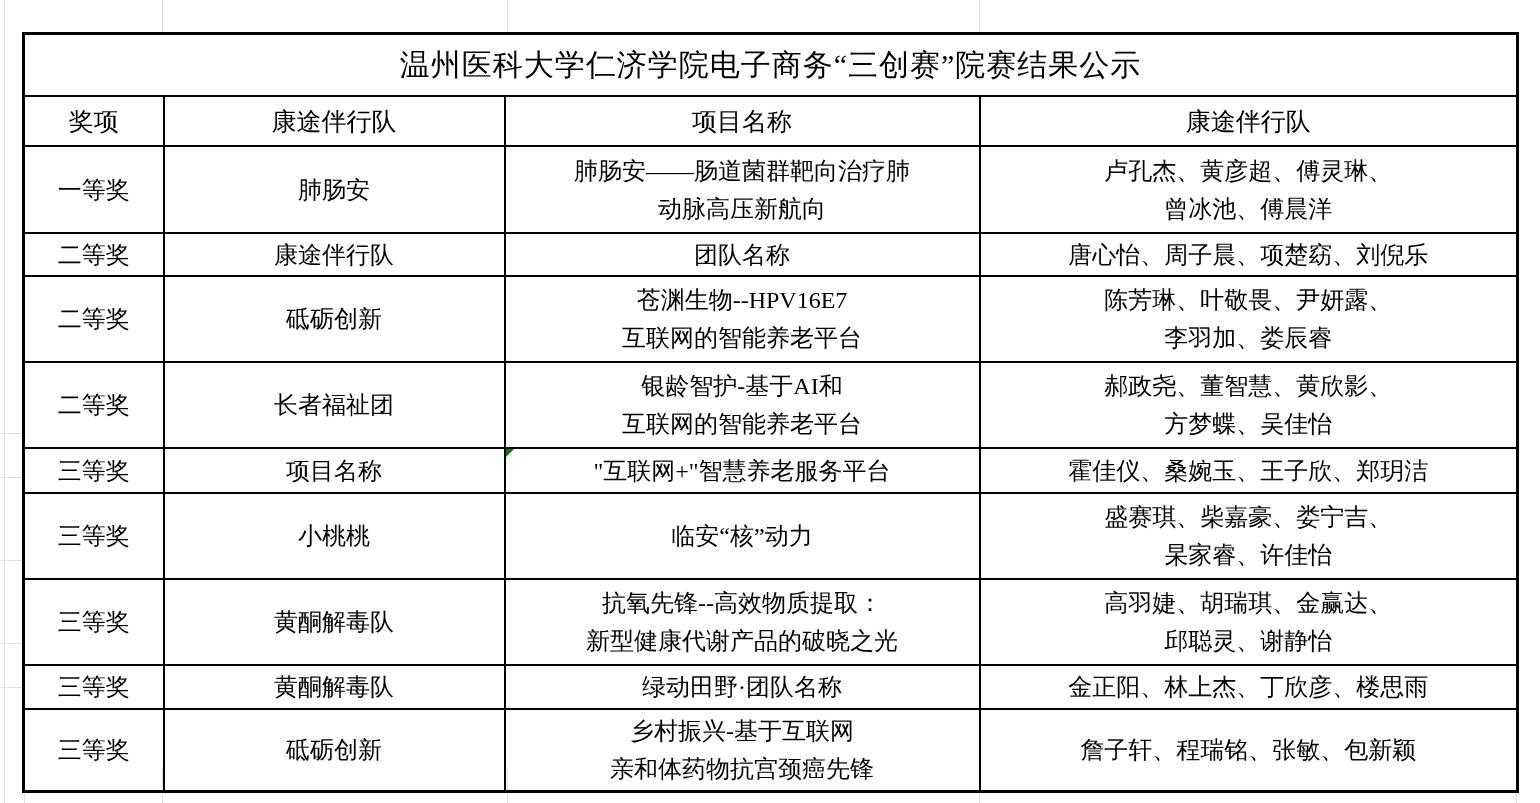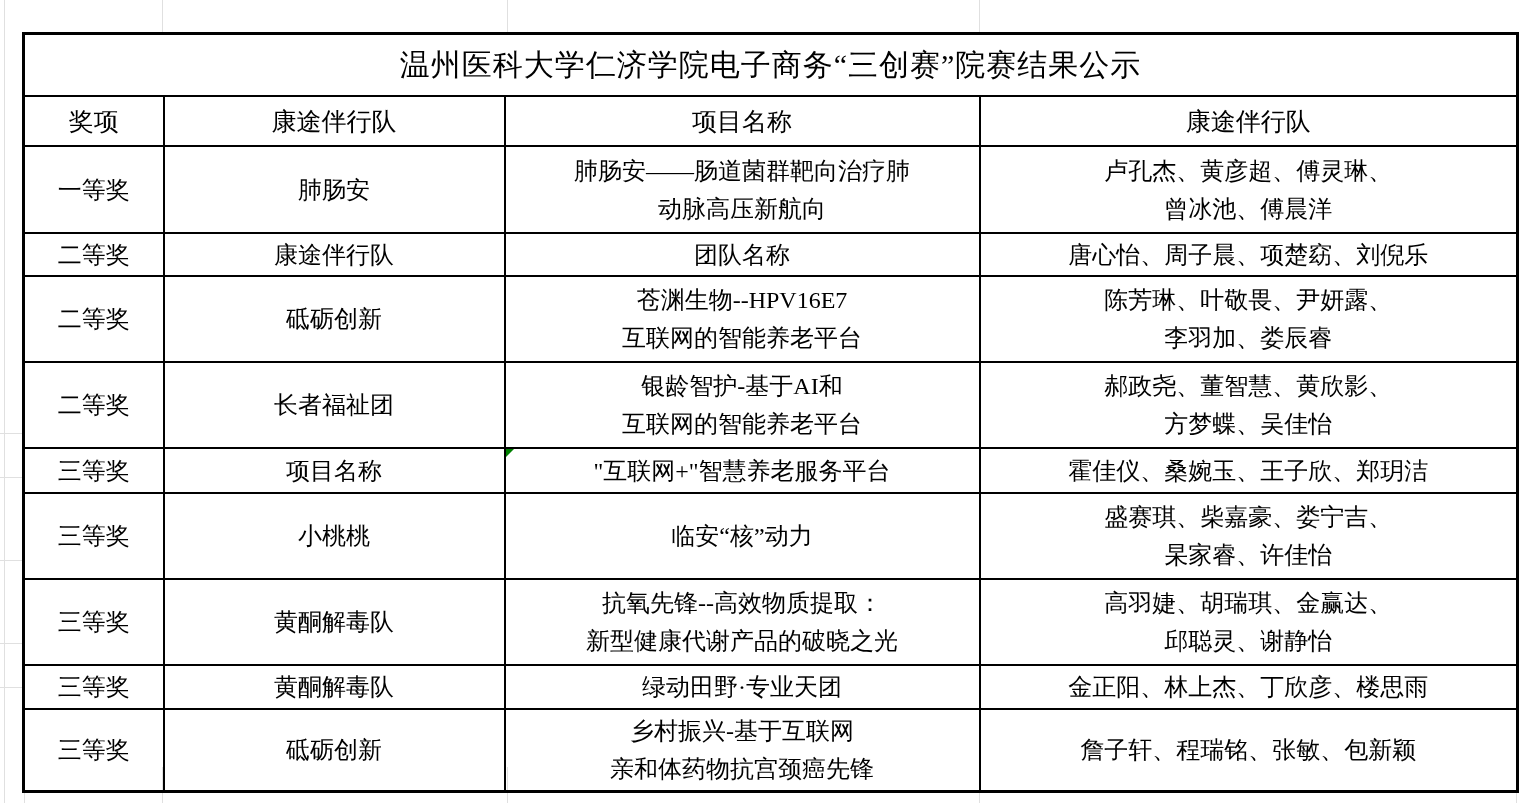--- a/index.html
+++ b/index.html
@@ -127,21 +127,21 @@
         <td class="award">三等奖</td>
         <td>黄酮解毒队</td>
         <td class="multiline">抗氧先锋--高效物质提取：
 新型健康代谢产品的破晓之光</td>
         <td class="multiline">高羽婕、胡瑞琪、金赢达、
 邱聪灵、谢静怡</td>
       </tr>
       <tr class="r8">
         <td class="award">三等奖</td>
         <td>黄酮解毒队</td>
-        <td>绿动田野·专业天团</td>
+        <td>绿动田野·团队名称</td>
         <td>金正阳、林上杰、丁欣彦、楼思雨</td>
       </tr>
       <tr class="r9">
         <td class="award">三等奖</td>
         <td>砥砺创新</td>
         <td class="multiline">乡村振兴-基于互联网
 亲和体药物抗宫颈癌先锋</td>
         <td>詹子轩、程瑞铭、张敏、包新颖</td>
       </tr>
     </tbody>

